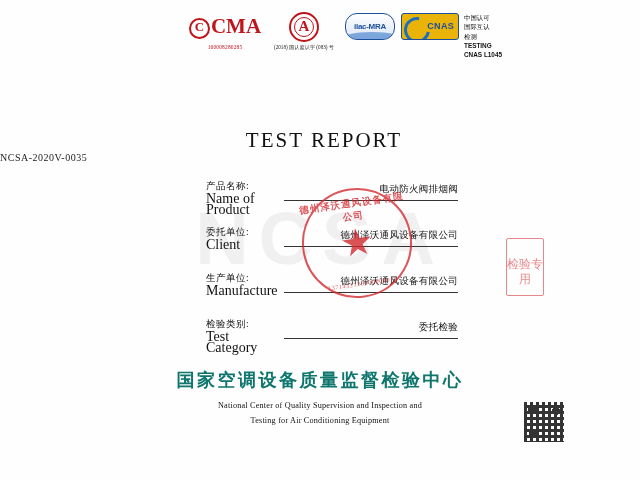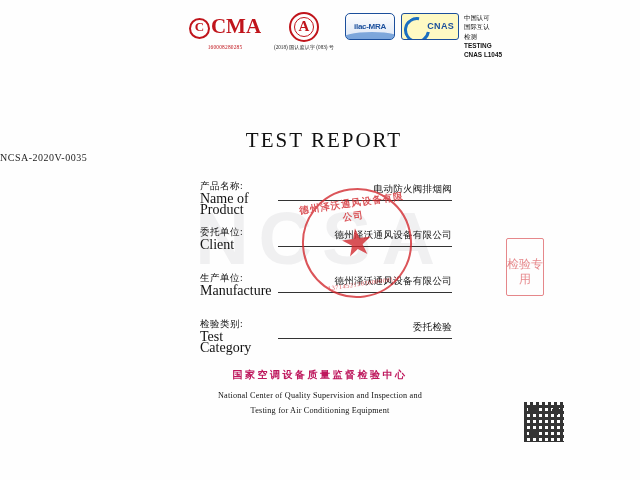--- a/index.html
+++ b/index.html
@@ -115,21 +115,21 @@
 
   
   .ilac {
     width: 52px;
   }
   .ilac-box {
     width: 50px;
     height: 27px;
     margin: 1px auto 0;
     border: 1px solid #1b4f9c;
-    border-radius: 5px;
+    border-radius: 12px;
     background: linear-gradient(180deg,#ffffff 0%, #dce6f5 100%);
     box-sizing: border-box;
     position: relative;
     overflow: hidden;
   }
   .ilac-txt {
     font-family: "Liberation Sans", sans-serif;
     font-size: 8px;
     font-weight: bold;
     color: #1b4f9c;
@@ -150,21 +150,21 @@
   
   .cnas {
     width: 62px;
   }
   .cnas-box {
     width: 58px;
     height: 27px;
     margin: 1px auto 0;
     border: 1px solid #1b4f9c;
     border-radius: 3px;
-    background: #fef9c3;
+    background: #eab308;
     box-sizing: border-box;
     position: relative;
     overflow: hidden;
     display: flex;
     align-items: center;
     justify-content: flex-end;
   }
   .cnas-swirl {
     position: absolute;
     left: 2px;
@@ -229,21 +229,21 @@
     text-align: left;
     font-size: 10px;
     letter-spacing: .5px;
     color: #222;
   }
 
   
   .fields {
     position: absolute;
     top: 180px;
-    left: 200px;
+    left: 206px;
     width: 252px;
   }
   .field-row {
     position: relative;
     height: 46px;
   }
   .field-label {
     position: absolute;
     left: 0;
     top: 0;
@@ -278,24 +278,24 @@
 
   
   .footer {
     position: absolute;
     top: 368px;
     left: 0;
     width: 640px;
     text-align: center;
   }
   .org-cn {
-    font-size: 10px;
+    font-size: 18px;
     font-weight: bold;
     letter-spacing: 2.5px;
-    color: #be185d;
+    color: #0f766e;
   }
   .org-en1 {
     font-size: 8.2px;
     margin-top: 9px;
     letter-spacing: .2px;
     color: #111;
   }
   .org-en2 {
     font-size: 8.2px;
     margin-top: 6px;

